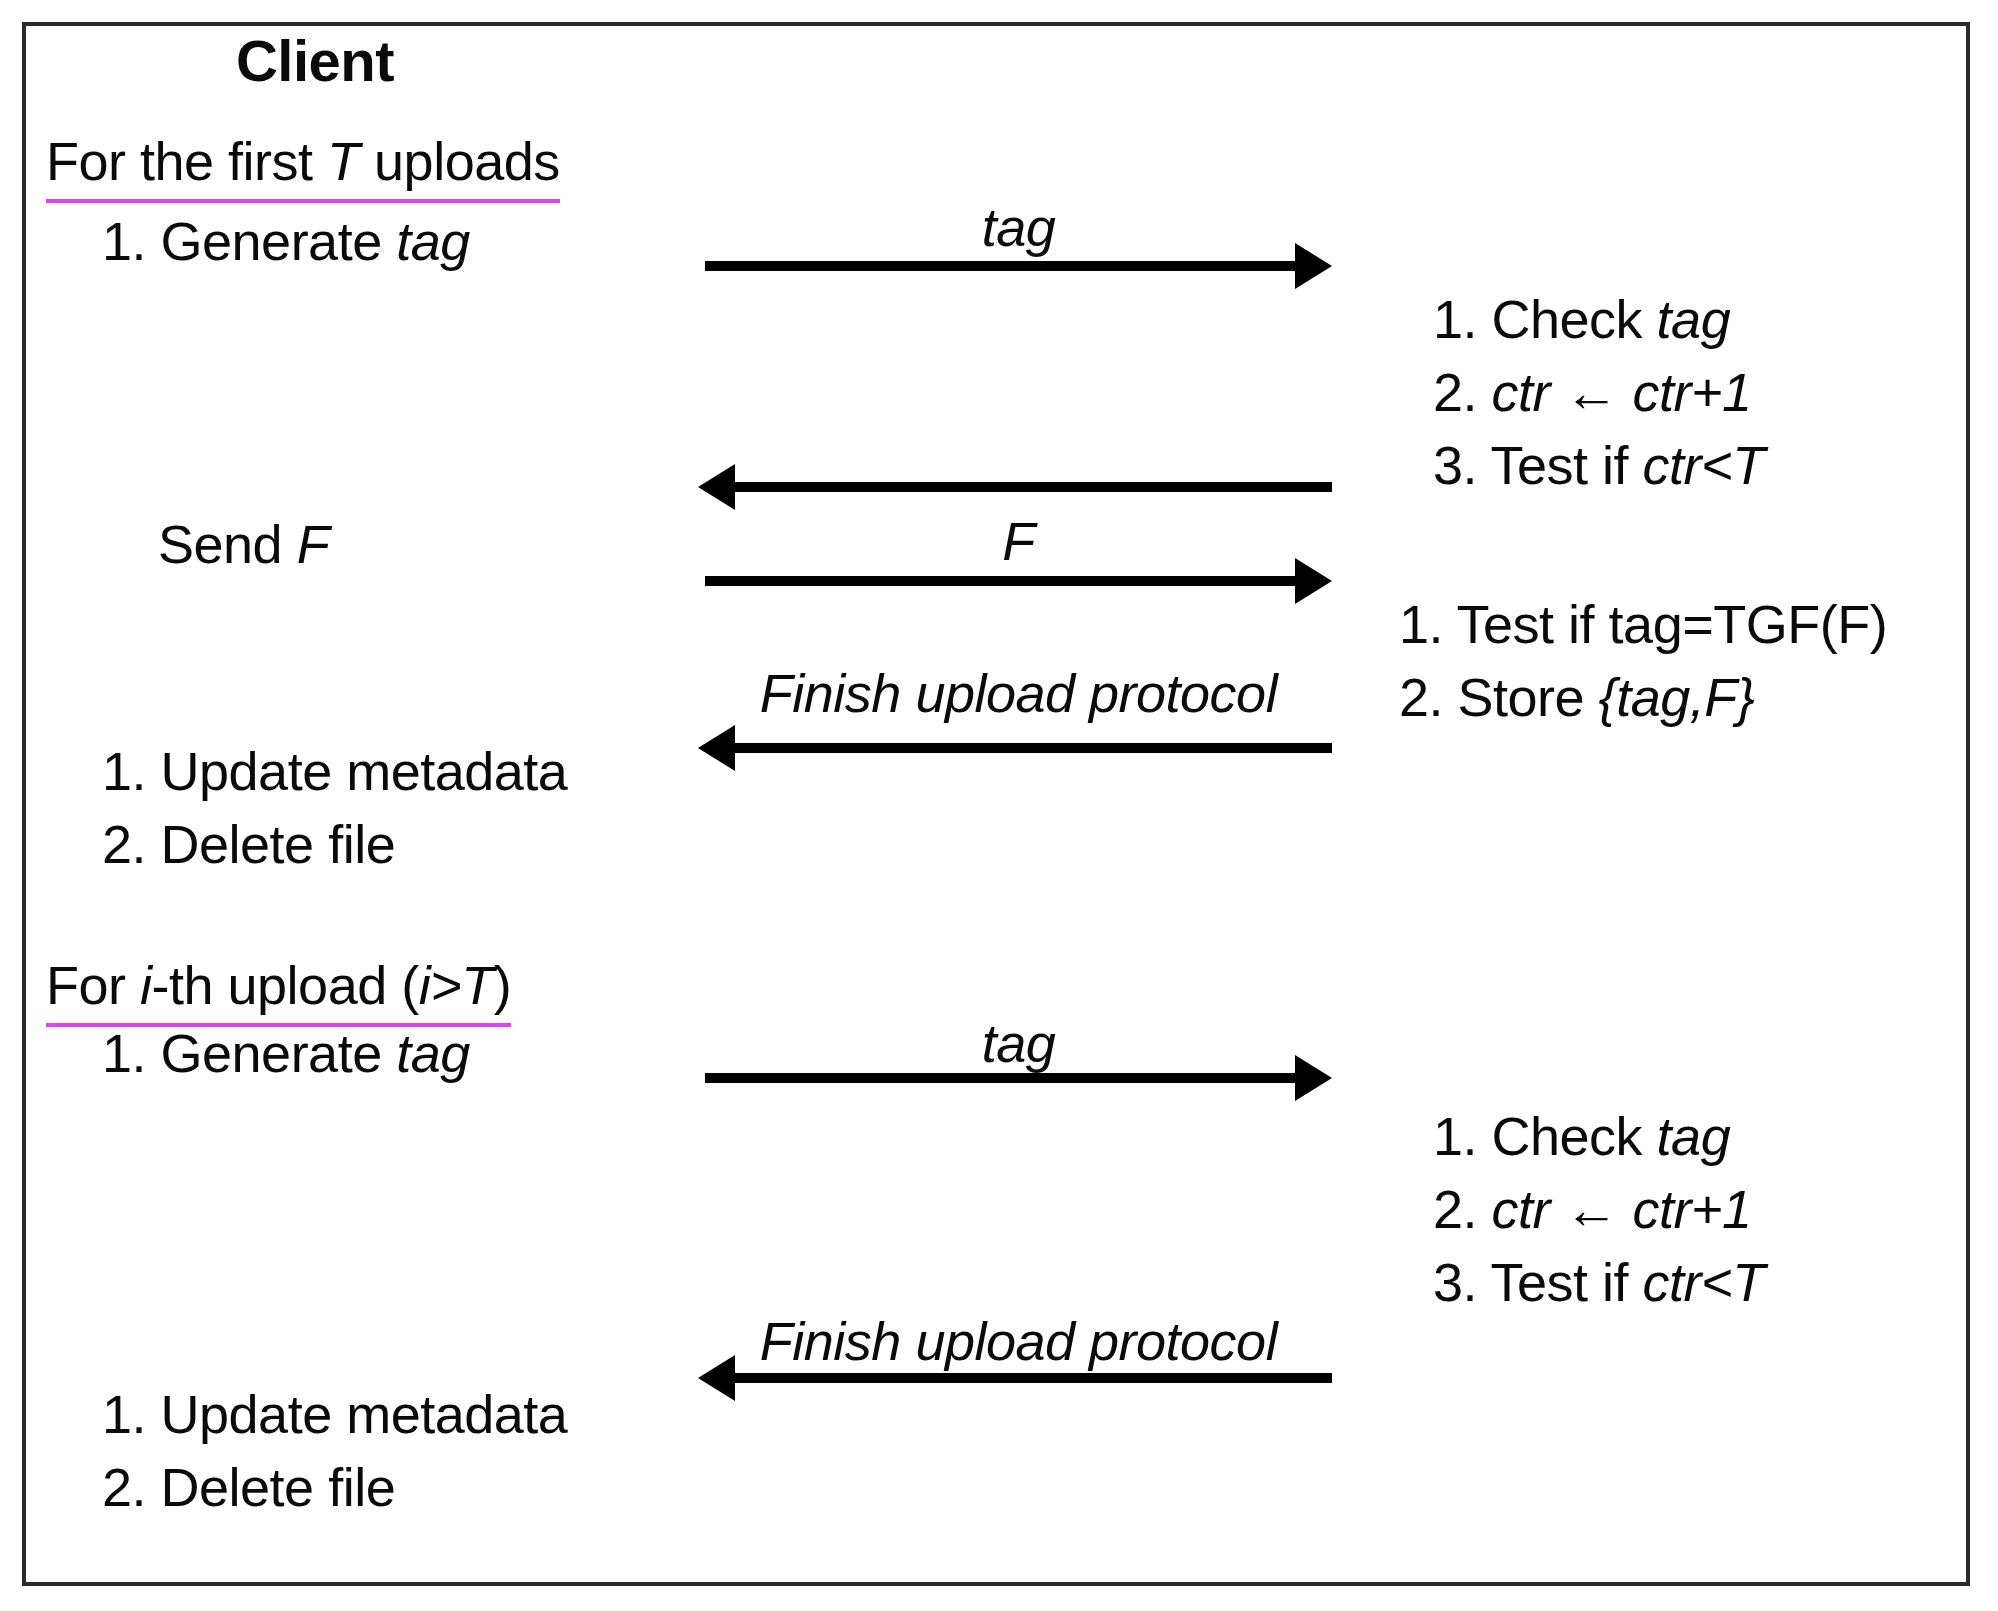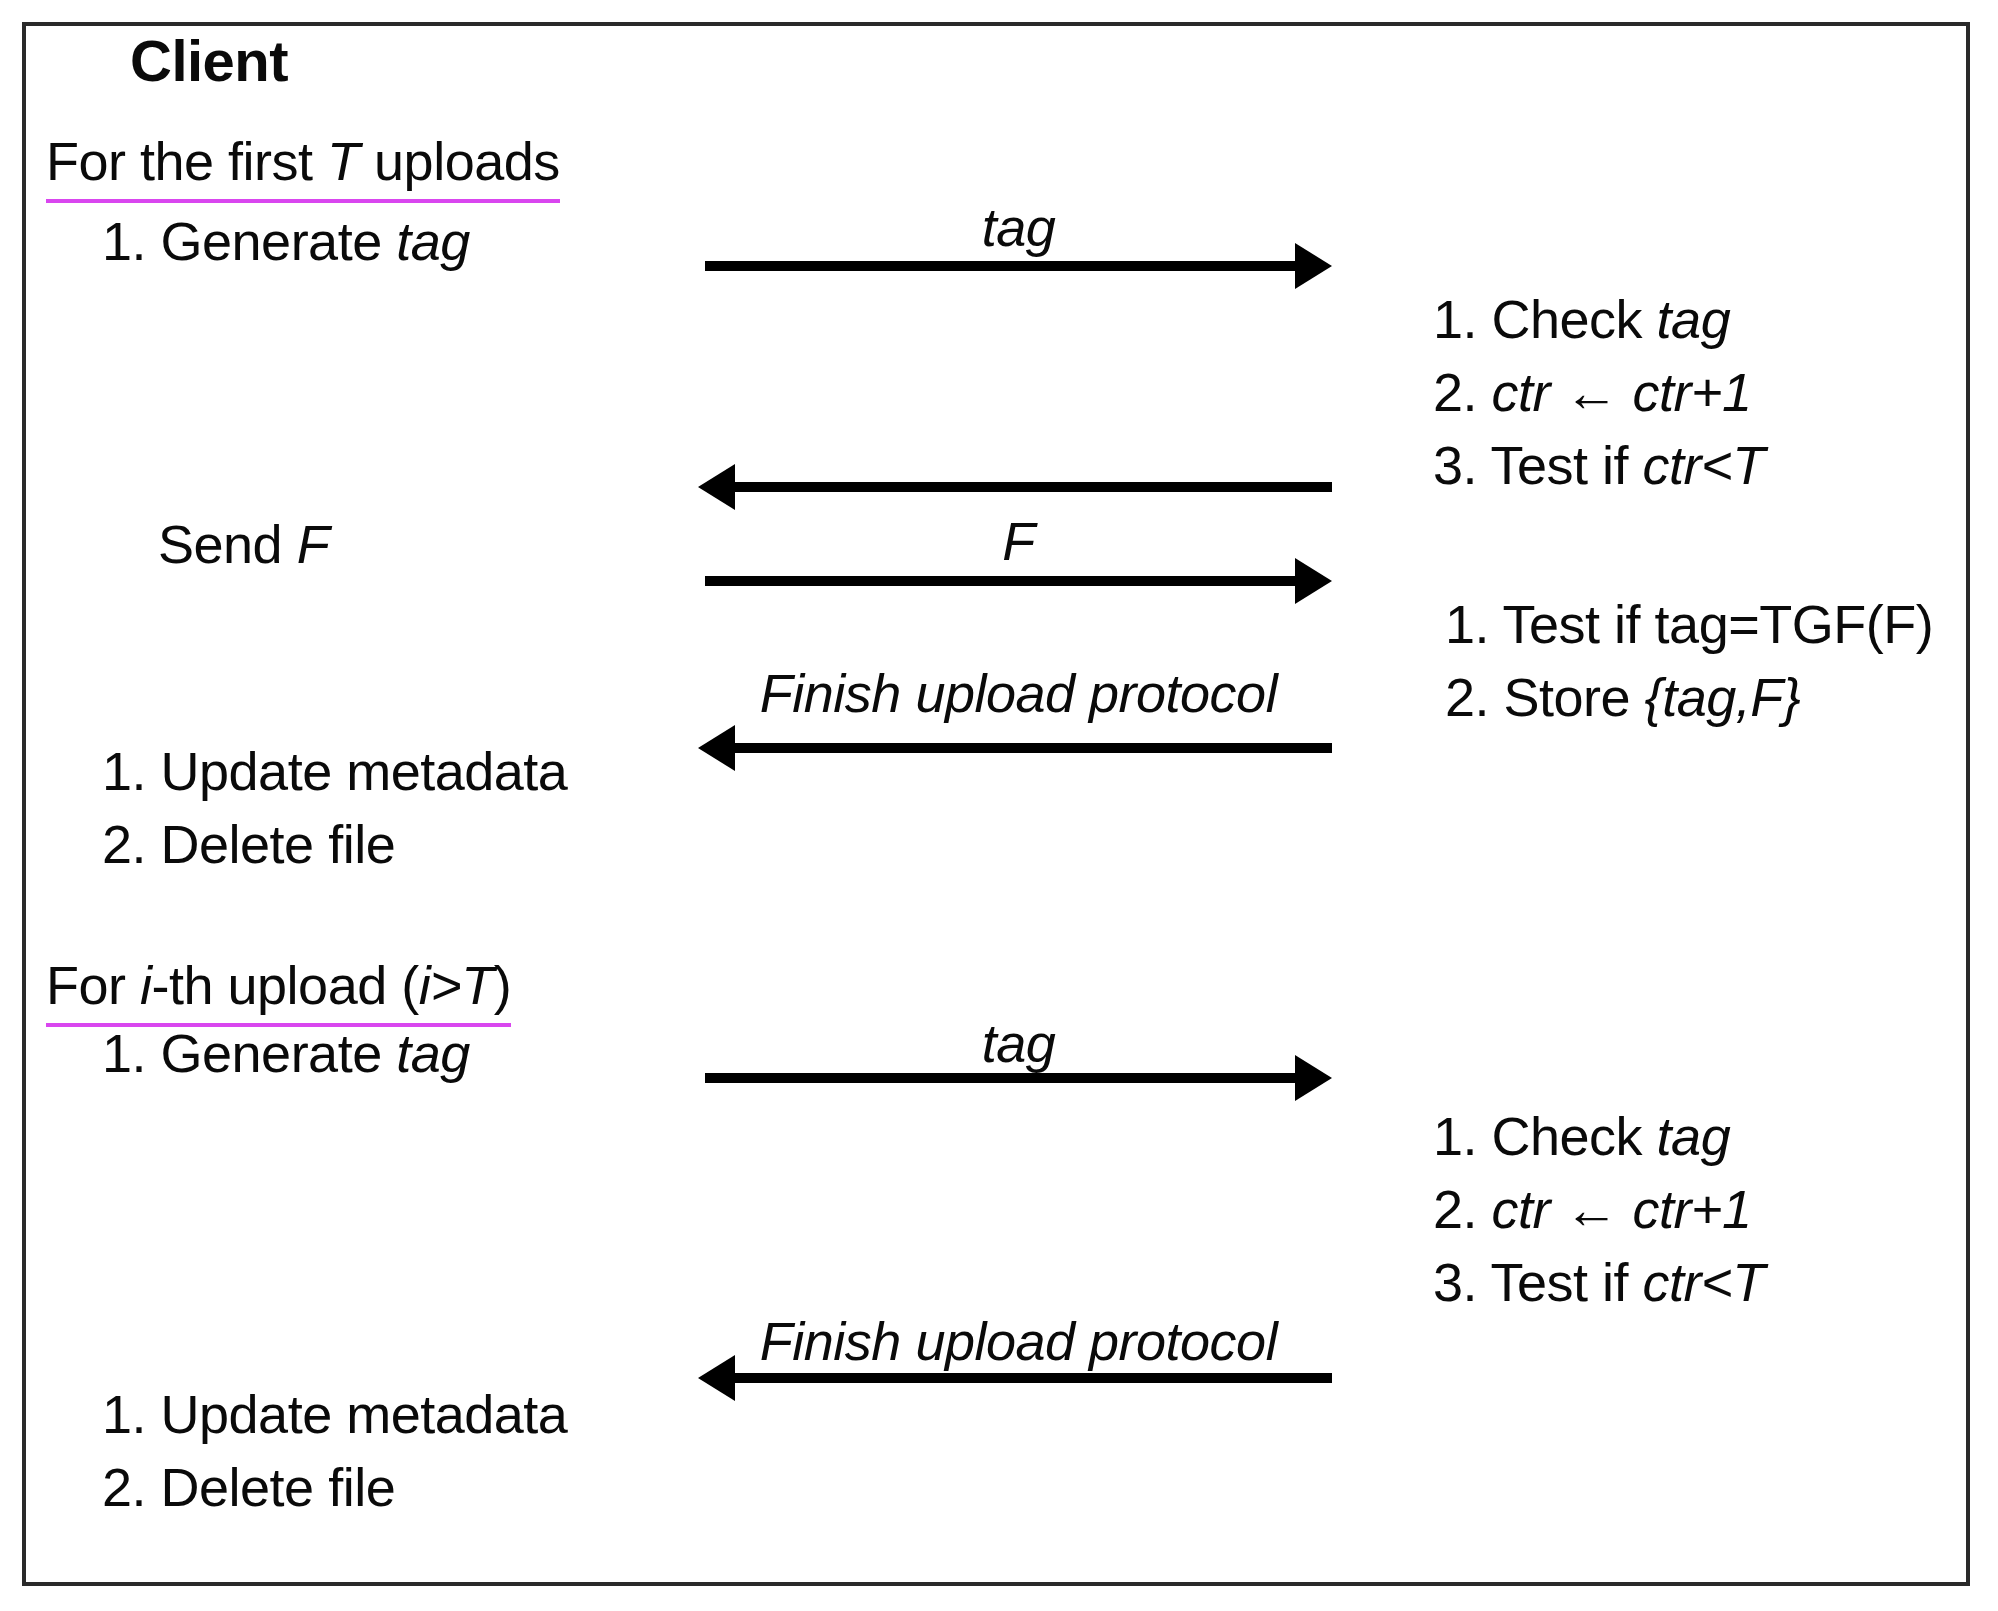--- a/index.html
+++ b/index.html
@@ -14,21 +14,21 @@
   .frame{
     position:absolute;
     left:22px;top:22px;width:1948px;height:1564px;
     border:4px solid #2a2a2a;
     box-sizing:border-box;
   }
   .hdr{
     position:absolute;
     width:370px;
     font-size:58px;font-weight:bold;letter-spacing:-0.5px;
-    text-align:left;white-space:nowrap;
+    text-align:center;white-space:nowrap;
   }
   .txt{
     position:absolute;
     font-size:54px;letter-spacing:-0.5px;line-height:1.15;
     white-space:nowrap;
   }
   .txt i,.block i{font-style:italic;}
   .underlined{
     border-bottom:4px solid #d946ef;
     padding-bottom:7px;
@@ -86,21 +86,21 @@
   </div>
 
   <div class="txt" style="left:158px;top:513px"><span>Send </span><i>F</i></div>
 
   <div class="msg-label" style="top:510px"><i>F</i></div>
   <div class="arrow right" style="top:558px">
     <div class="shaft"></div>
     <div class="head"></div>
   </div>
 
-  <div class="block" style="left:1445px;top:588px">
+  <div class="block" style="left:1399px;top:588px">
     <div><span>1. Test if tag=TGF(F)</span></div>
     <div><span>2. Store </span><i>{tag,F}</i></div>
   </div>
 
   <div class="msg-label" style="top:662px"><i>Finish upload protocol</i></div>
   <div class="arrow left" style="top:725px">
     <div class="shaft"></div>
     <div class="head"></div>
   </div>
 

